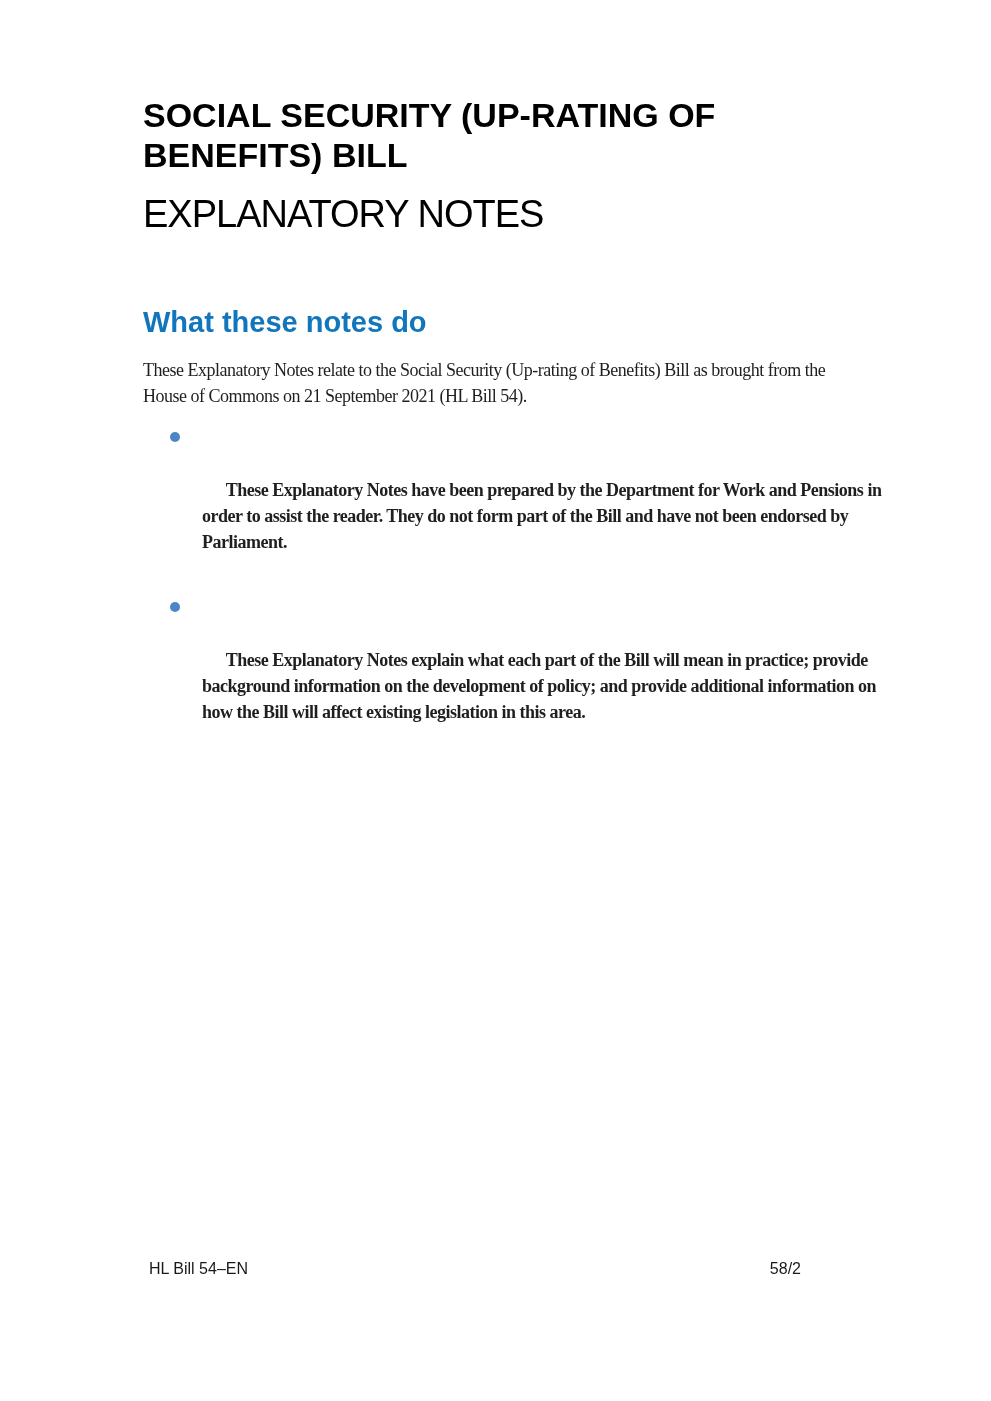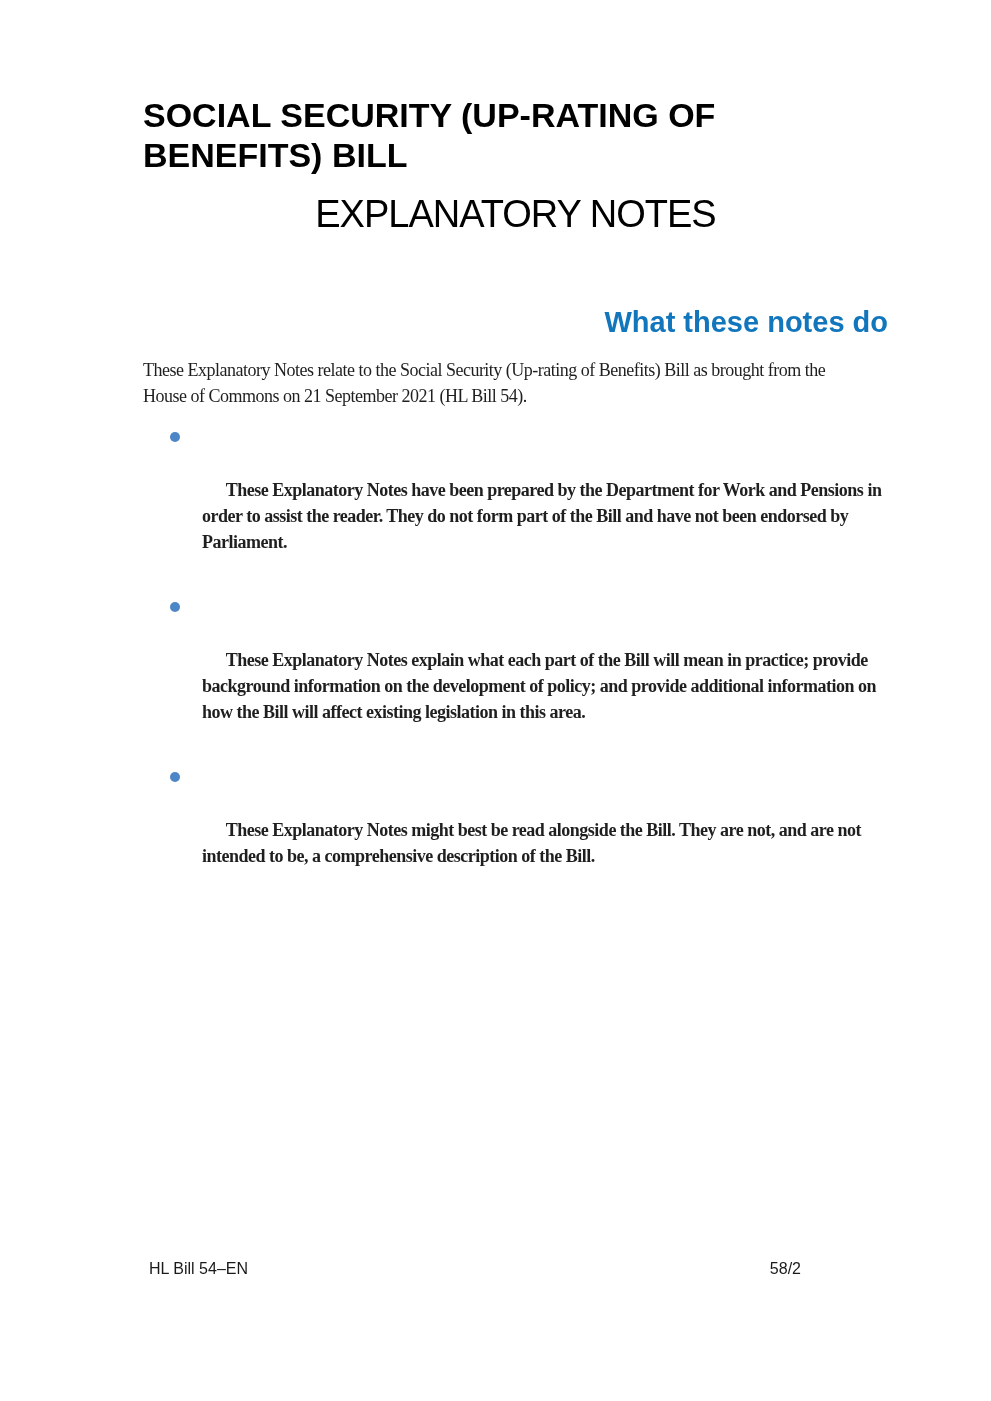--- a/index.html
+++ b/index.html
@@ -37,31 +37,29 @@
   }
   .doc-subtitle {
     margin: 16px 0 0 0;
     font-size: 38px;
     line-height: 46px;
     font-weight: 400;
     letter-spacing: -1px;
     white-space: pre;
     color: #000000;
     font-family: "Liberation Sans", sans-serif;
-    text-align: center;
   }
   .section-heading {
     margin: 68px 0 0 0;
     font-size: 29px;
     line-height: 34px;
     font-weight: bold;
     color: var(--heading-blue, #1276bd);
     white-space: pre;
     font-family: "Liberation Sans", sans-serif;
-    text-align: right;
   }
   .intro {
     margin: 18px 0 16px 0;
     font-family: "Liberation Serif", serif;
     font-size: 18px;
     line-height: 26px;
     letter-spacing: -0.5px;
     color: #1f1f1f;
     white-space: pre;
   }
@@ -137,25 +135,20 @@
       <span>These Explanatory Notes have been prepared by the Department for Work and Pensions in
 order to assist the reader. They do not form part of the Bill and have not been endorsed by
 Parliament.</span>
     </li>
     <li>
       <span class="dot"></span>
       <span>These Explanatory Notes explain what each part of the Bill will mean in practice; provide
 background information on the development of policy; and provide additional information on
 how the Bill will affect existing legislation in this area.</span>
     </li>
-    <li>
-      <span class="dot"></span>
-      <span>These Explanatory Notes might best be read alongside the Bill. They are not, and are not
-intended to be, a comprehensive description of the Bill.</span>
-    </li>
   </ul>
 
   <div class="footer">
     <span class="footer-left">HL Bill 54–EN</span>
     <span class="footer-right">58/2</span>
   </div>
 
 </div>
 
 </body></html>

